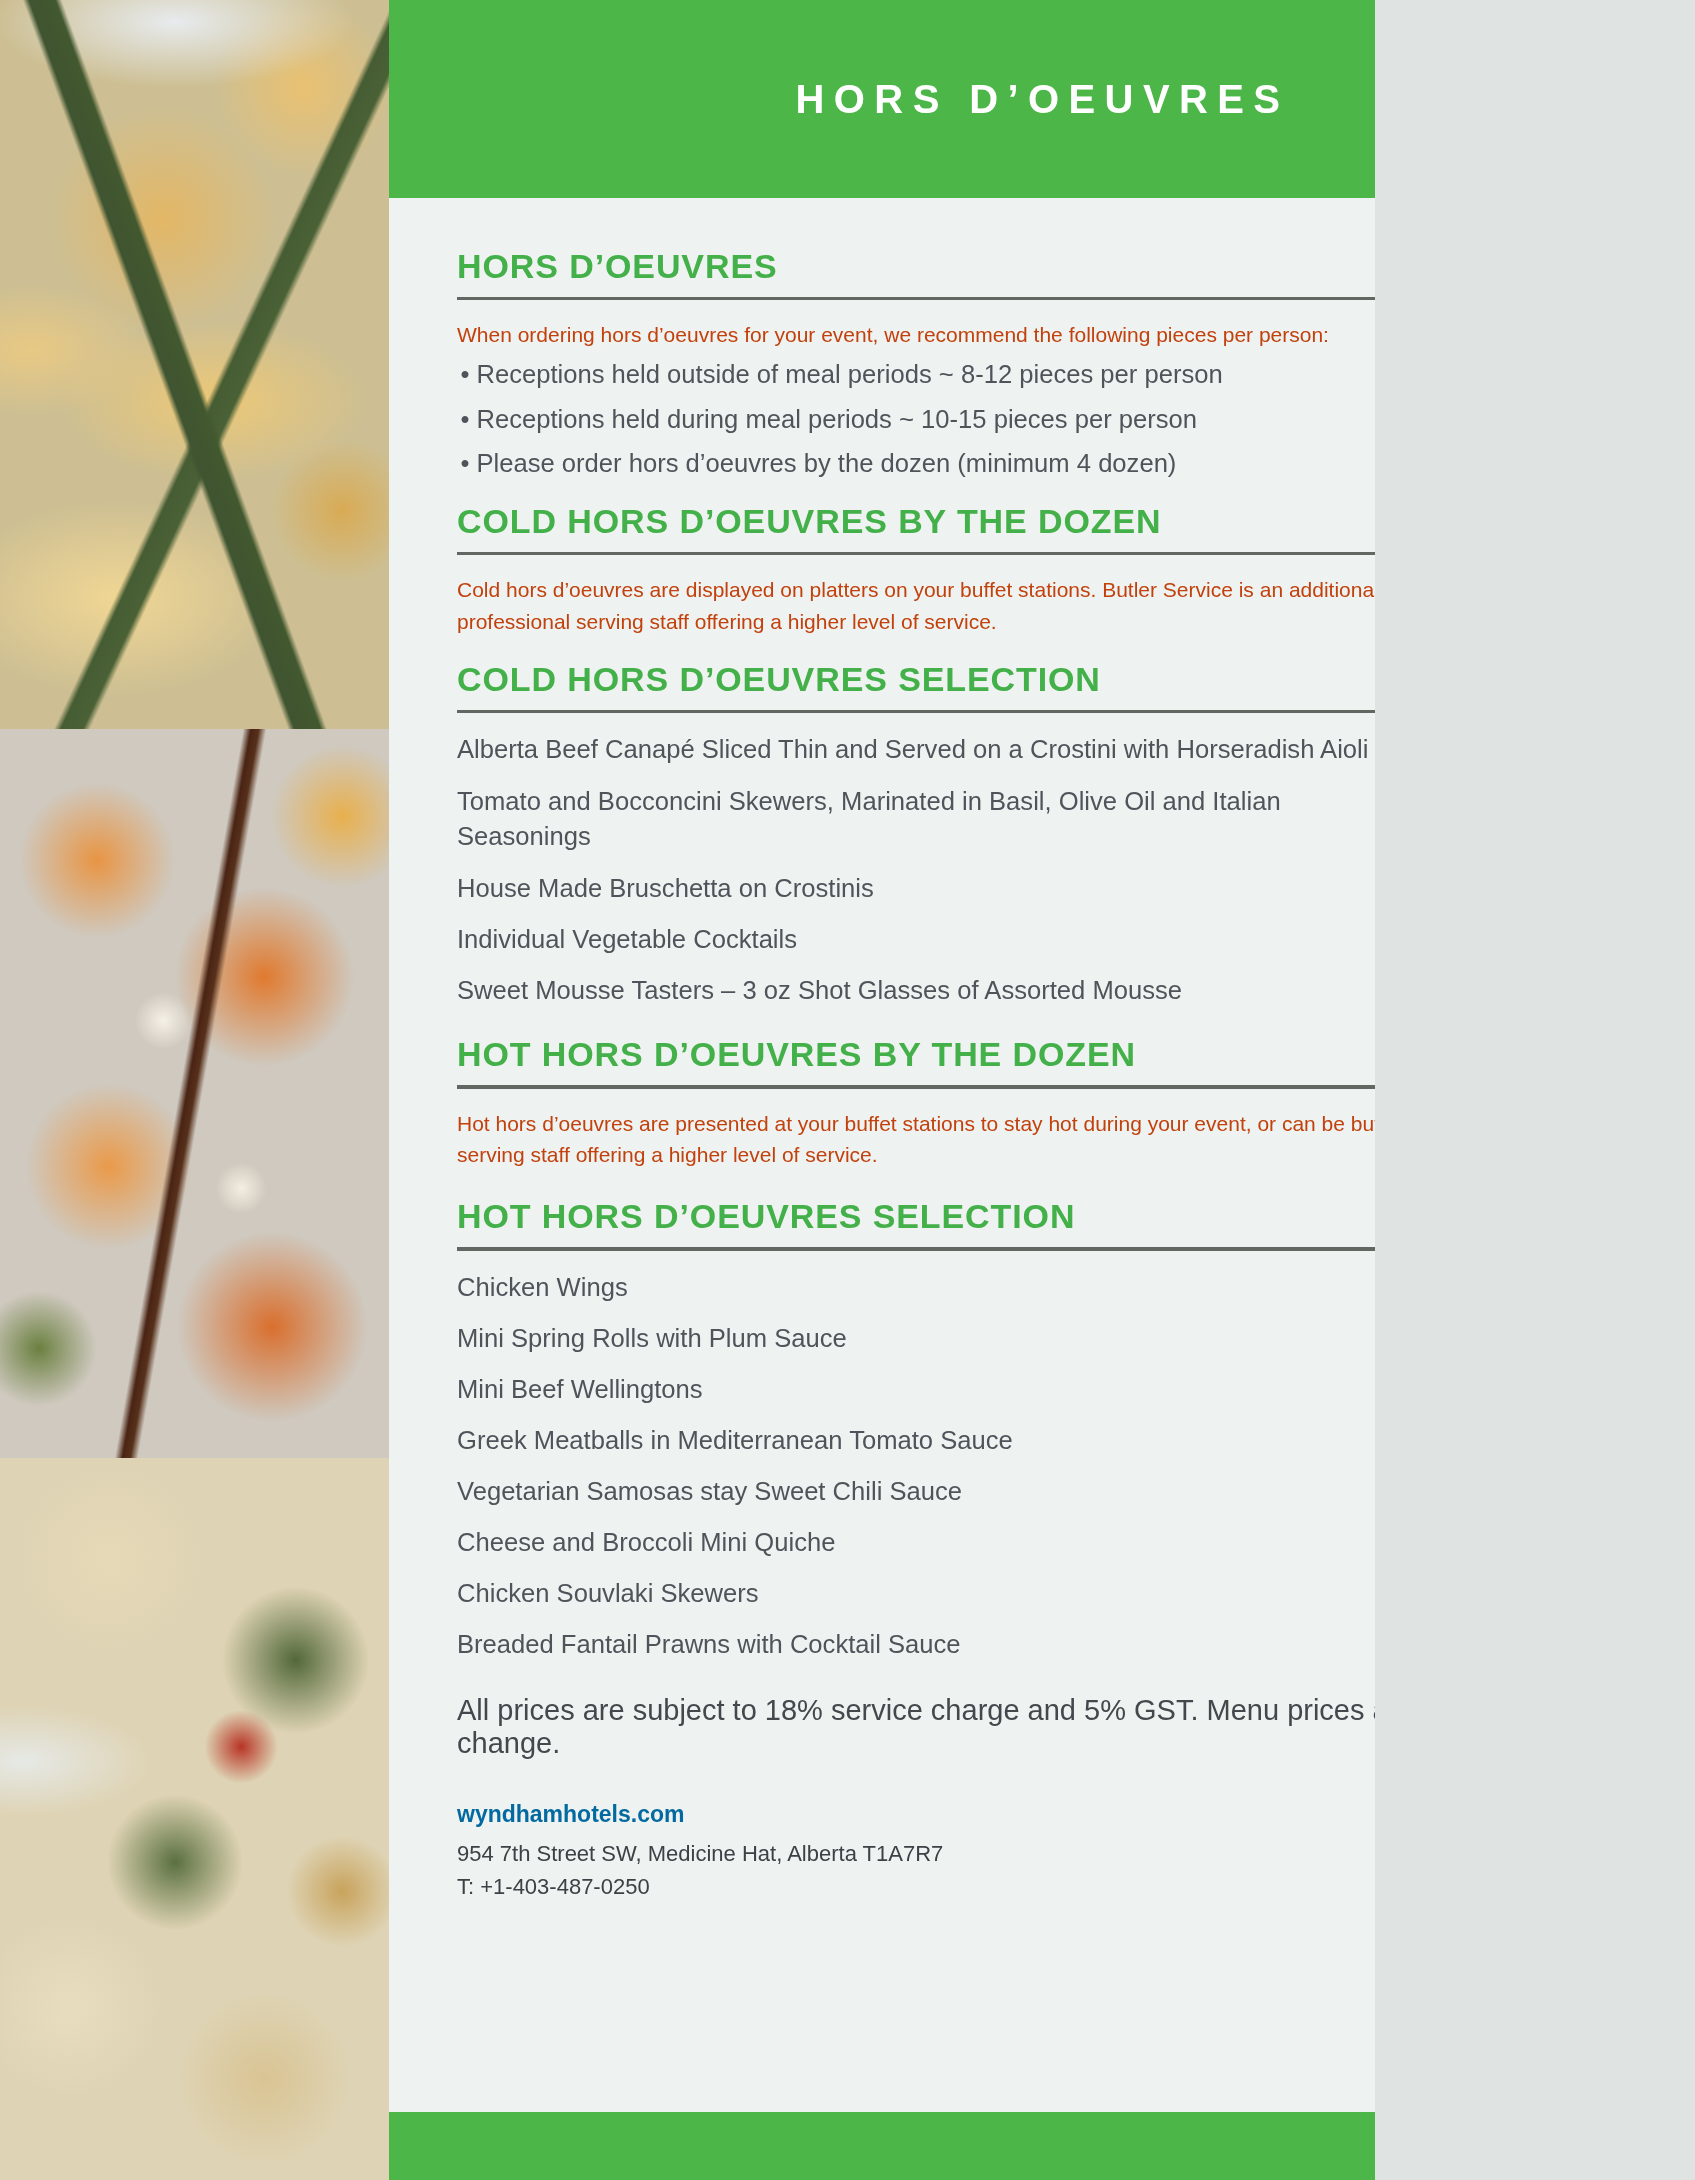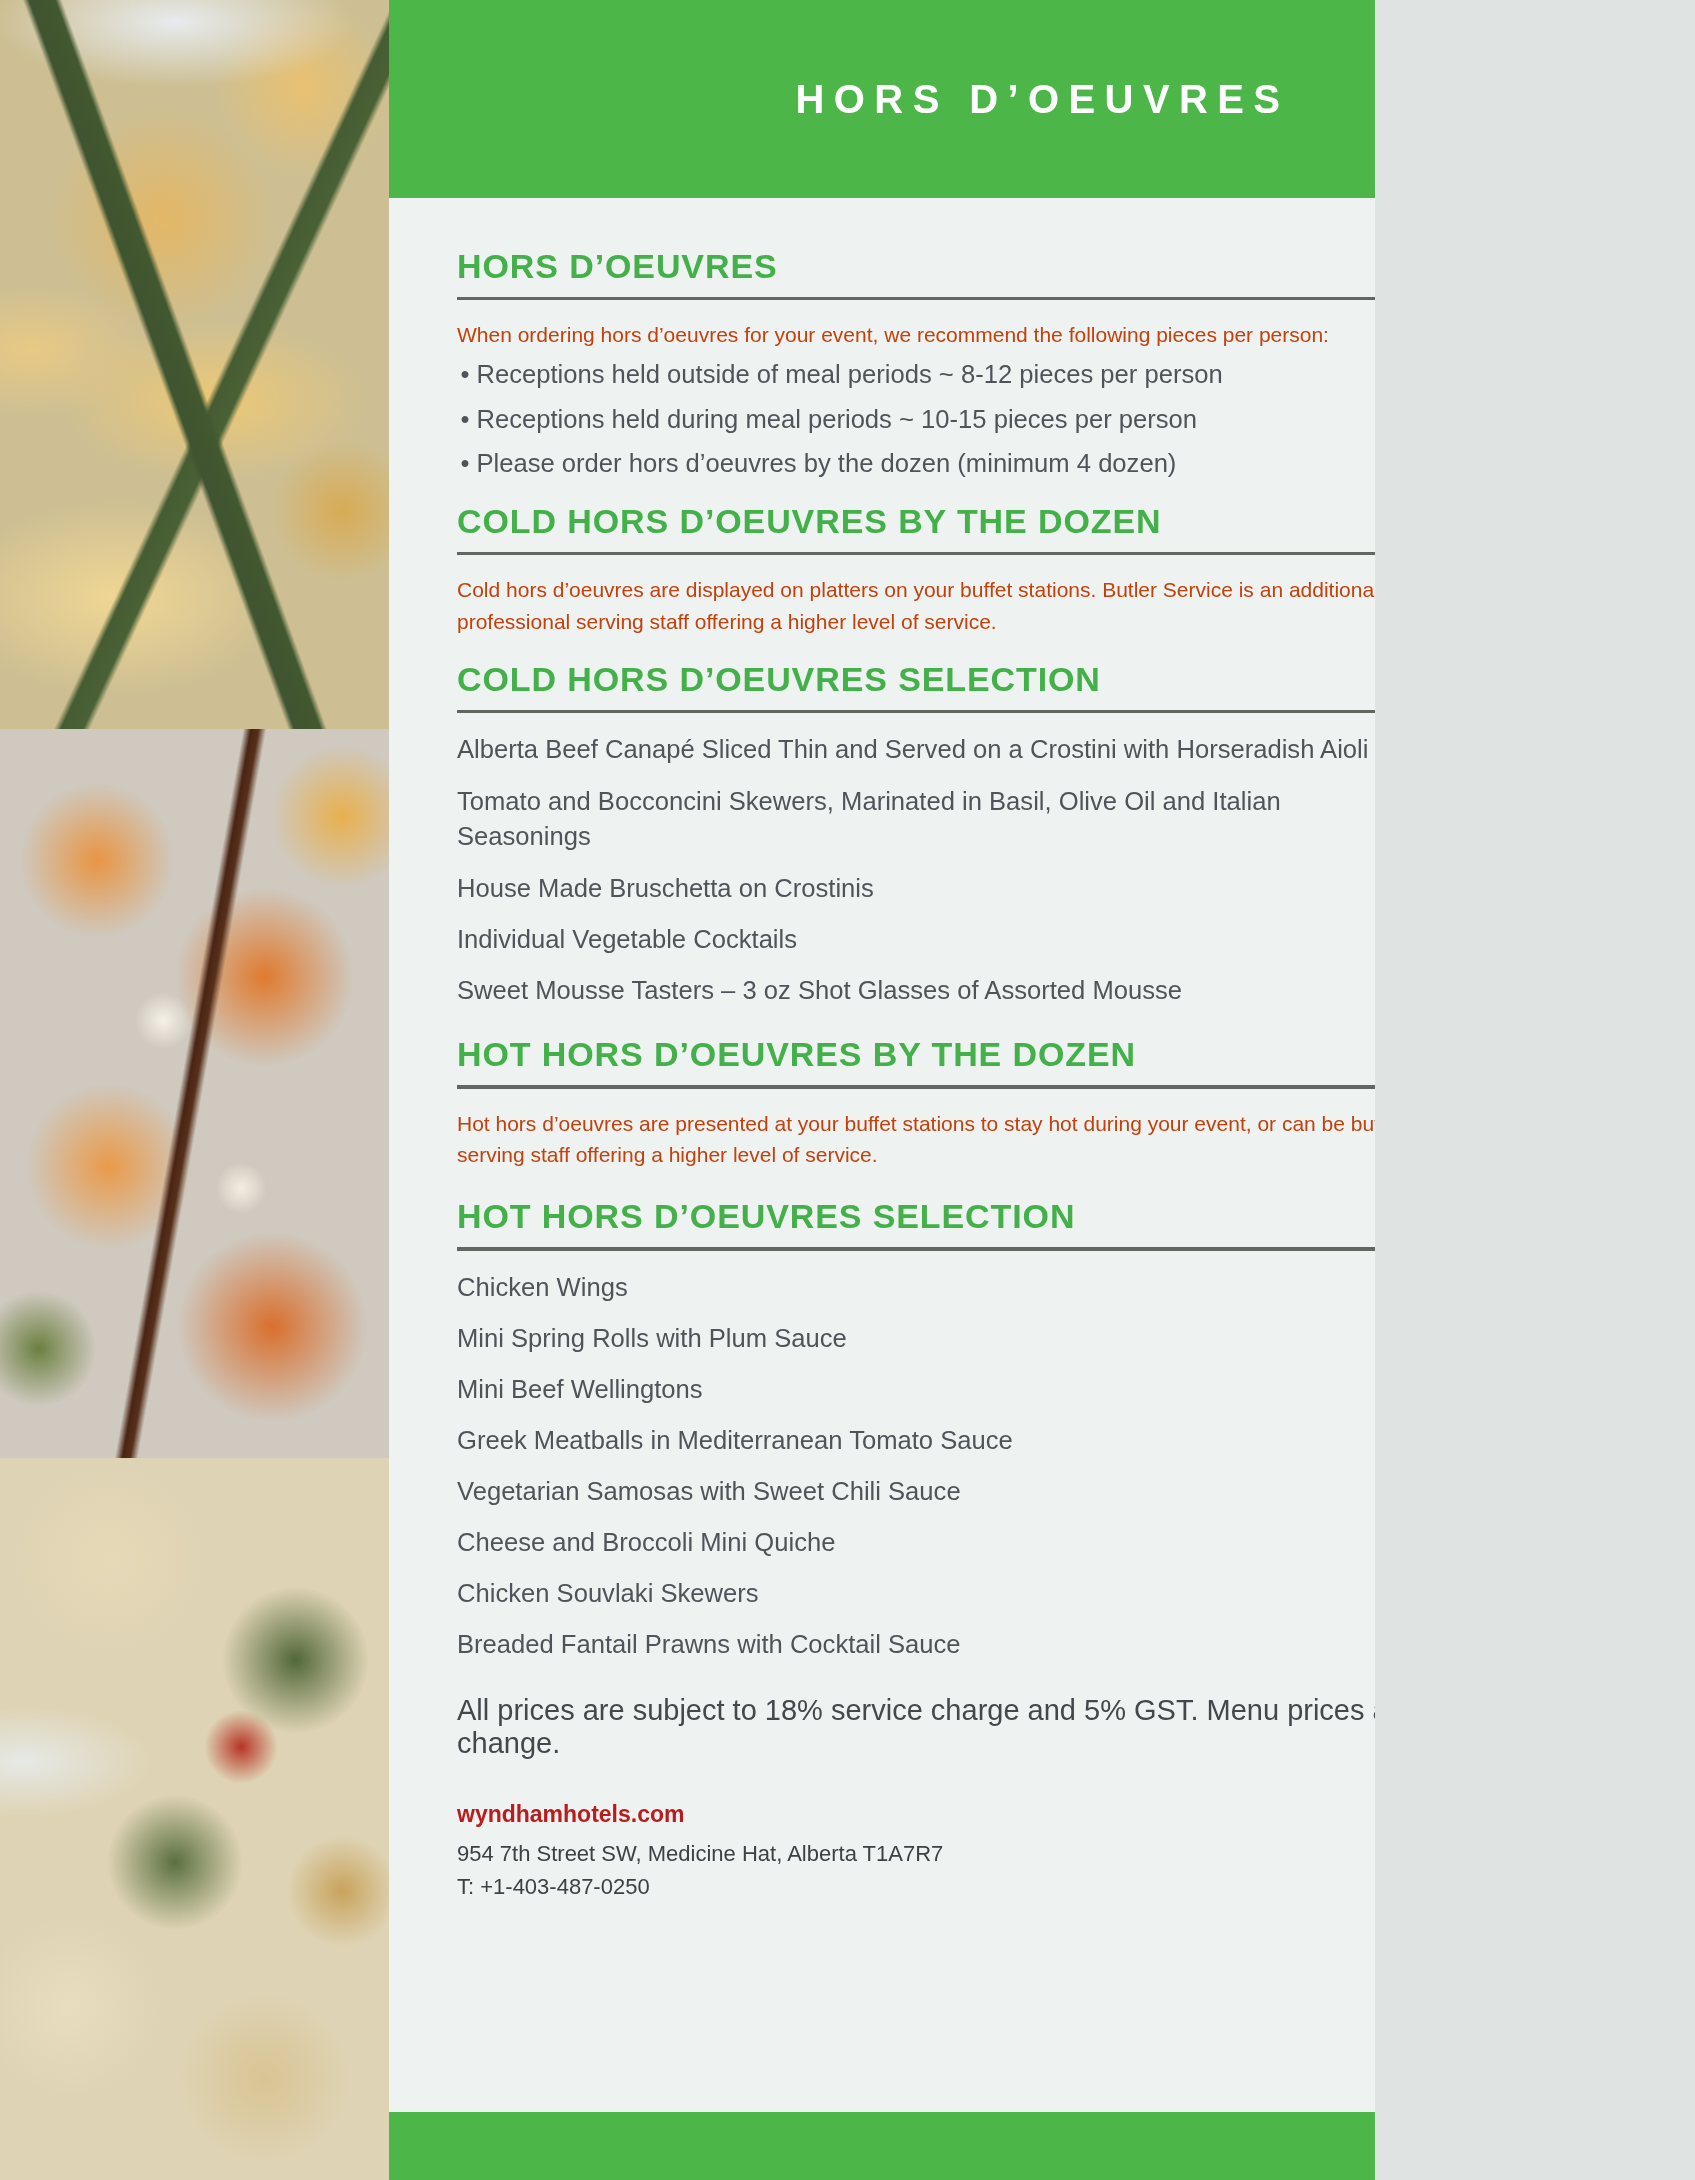--- a/index.html
+++ b/index.html
@@ -90,21 +90,21 @@
   .section.gap-lg { margin-top:25.6px; }
 
   .menu-row { display:flex; justify-content:space-between; align-items:center; margin-bottom:15.3px; }
   .item-name { font-size:25.6px; line-height:1.4; color:#4f545a; max-width:920px; }
   .item-price { font-size:25.6px; line-height:1.4; color:#3f9c4e; flex-shrink:0; text-align:right; min-width:60px; }
 
   .disclaimer { margin-top:31px; font-size:29px; color:#43484c; }
 
   
   .footer-info { margin-top:41px; display:flex; justify-content:space-between; align-items:flex-start; }
-  .website { color:#b91c1c; font-size:23px; font-weight:700; margin-bottom:8.5px; display:inline-block; text-decoration:none; }
+  .website { color:#0369a1; font-size:23px; font-weight:700; margin-bottom:8.5px; display:inline-block; text-decoration:none; }
   .address, .phone { font-size:22px; color:#3c4146; line-height:1.5; }
 
   .logo { margin-top:12px; margin-right:20.4px; }
   .logo-row { display:flex; align-items:center; gap:12px; }
   .logo-icon {
     width:55px; height:55px; background:#4cb748; border-radius:5.1px;
     display:flex; align-items:center; justify-content:center; flex-shrink:0;
   }
   .logo-word { font-size:31.5px; font-weight:700; color:#4aa34f; letter-spacing:2.6px; }
   .logo-sub-row { margin-left:66px; margin-top:2.6px; }
@@ -194,21 +194,21 @@
       </div>
       <div class="menu-row">
         <div class="item-name">Mini Beef Wellingtons</div>
         <div class="item-price">35</div>
       </div>
       <div class="menu-row">
         <div class="item-name">Greek Meatballs in Mediterranean Tomato Sauce</div>
         <div class="item-price">30</div>
       </div>
       <div class="menu-row">
-        <div class="item-name">Vegetarian Samosas with Sweet Chili Sauce</div>
+        <div class="item-name">Vegetarian Samosas stay Sweet Chili Sauce</div>
         <div class="item-price">26</div>
       </div>
       <div class="menu-row">
         <div class="item-name">Cheese and Broccoli Mini Quiche</div>
         <div class="item-price">22</div>
       </div>
       <div class="menu-row">
         <div class="item-name">Chicken Souvlaki Skewers</div>
         <div class="item-price">29</div>
       </div>

